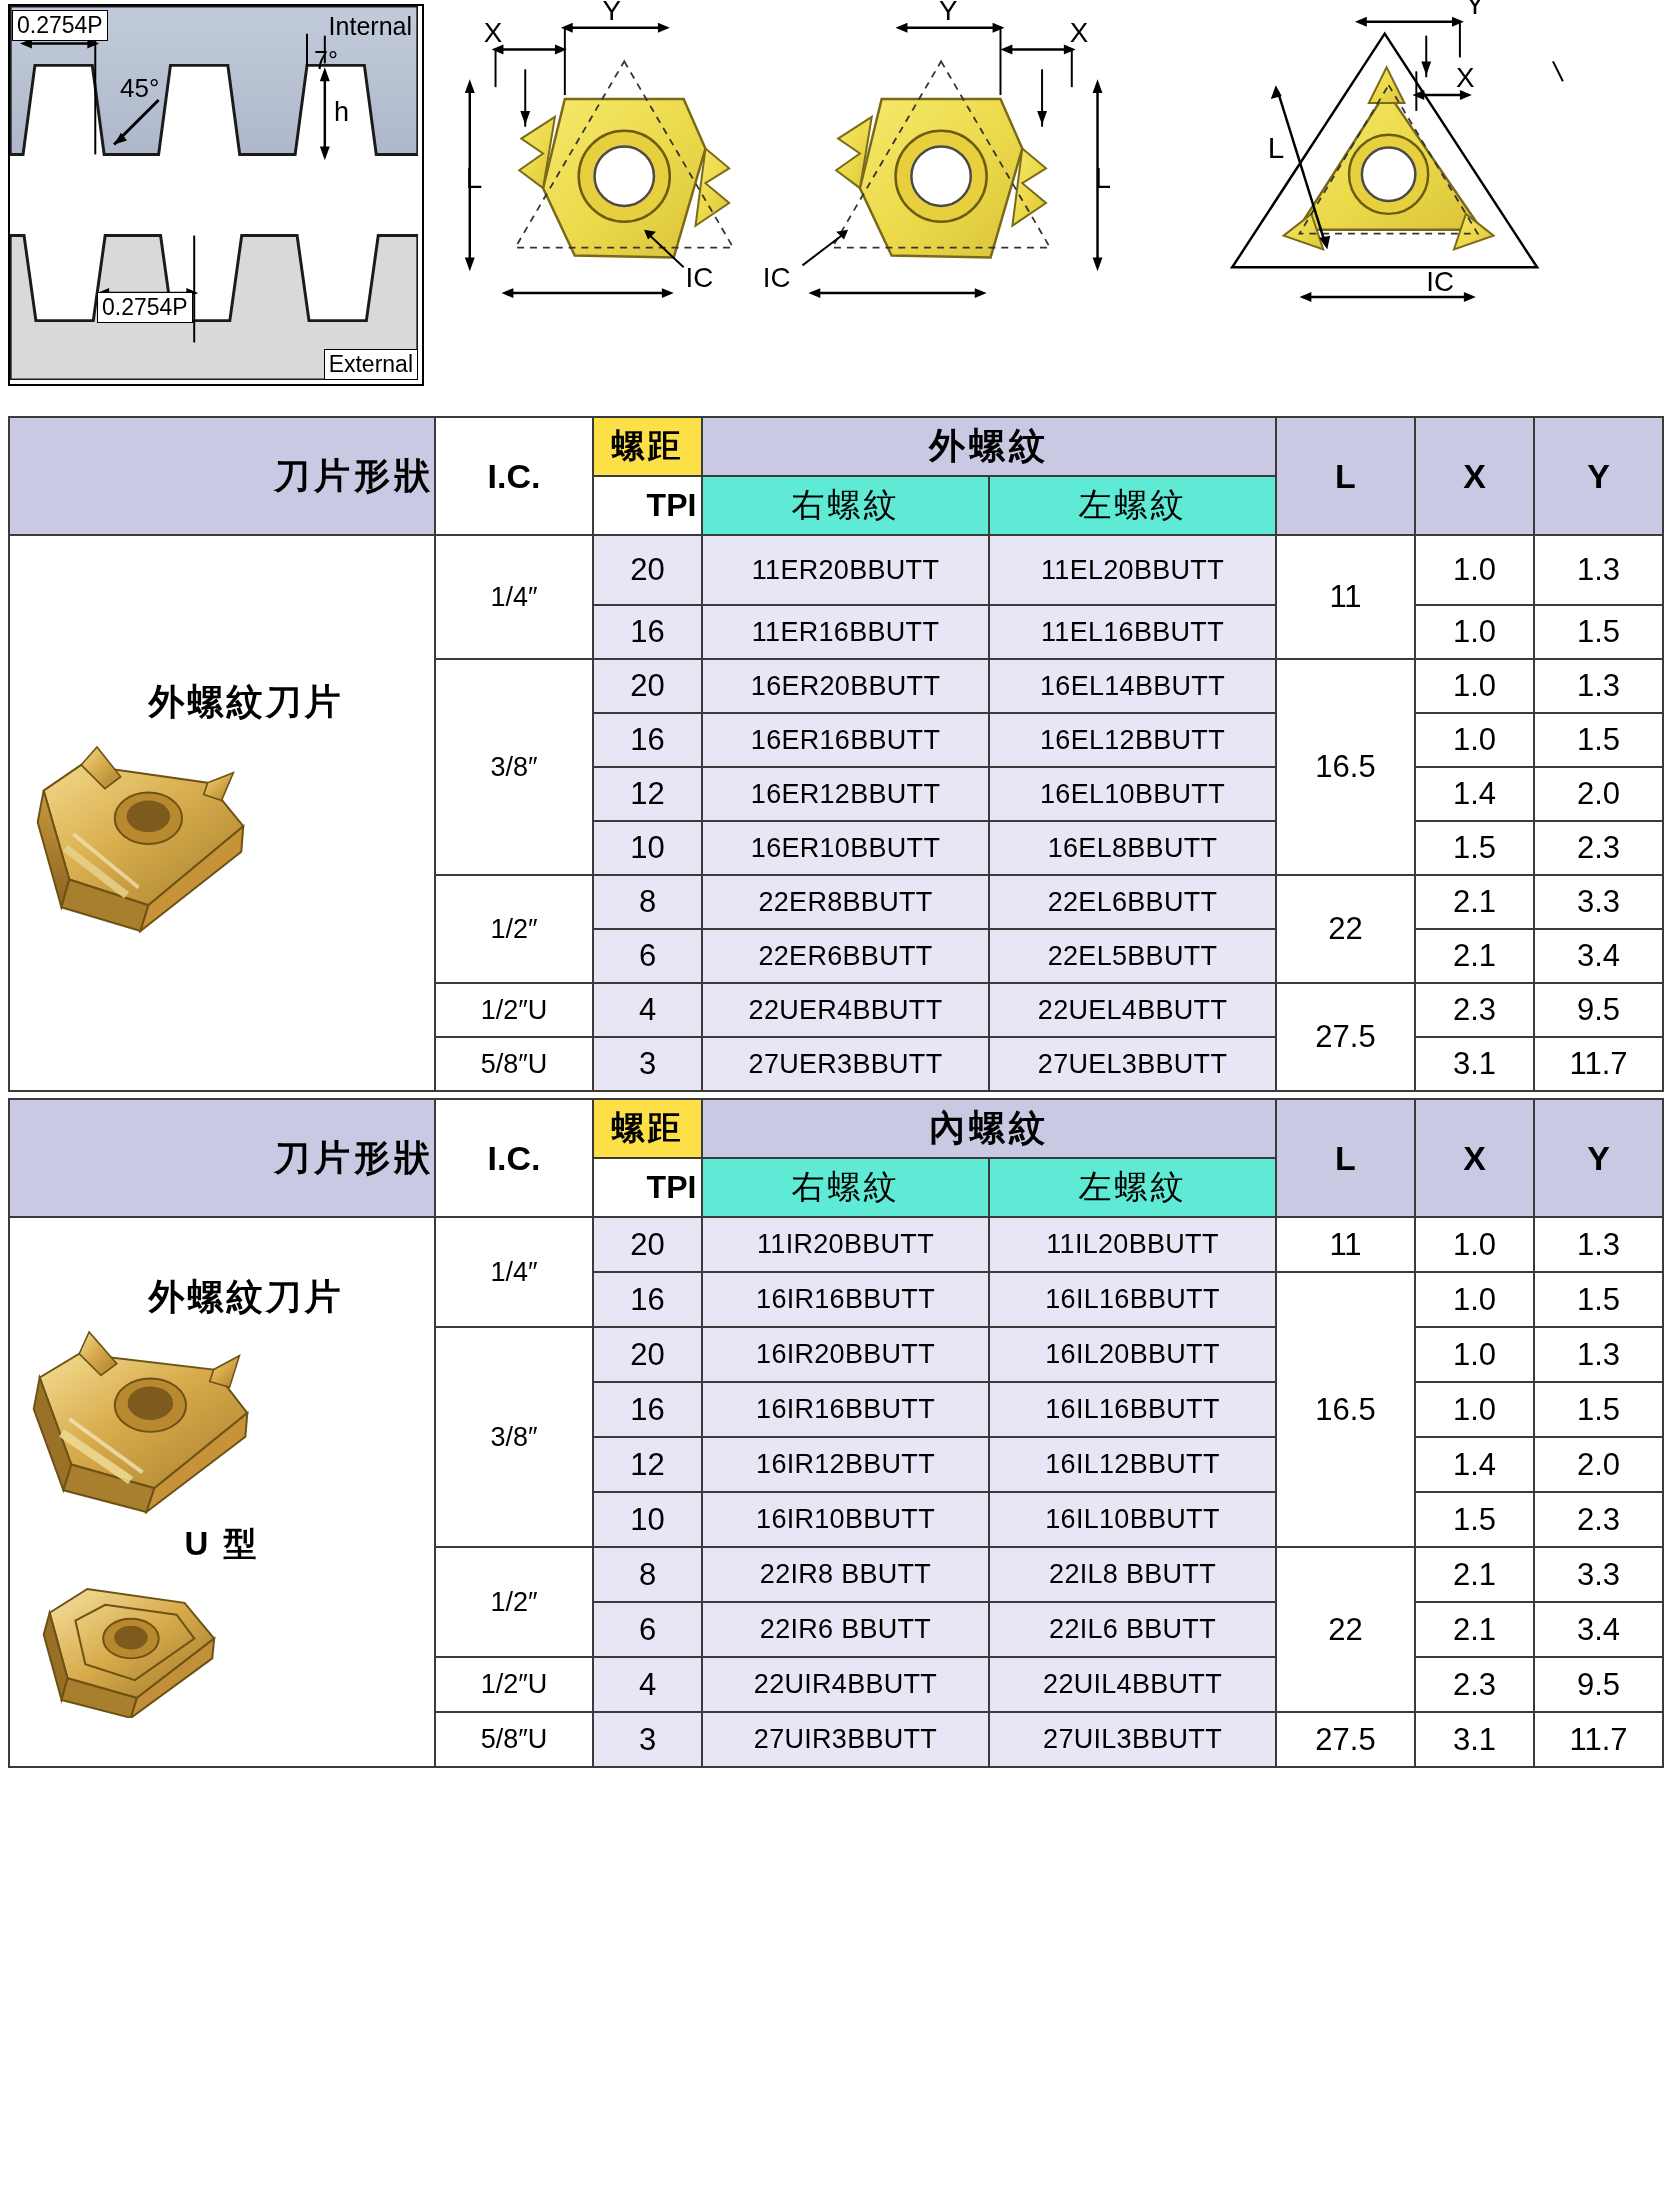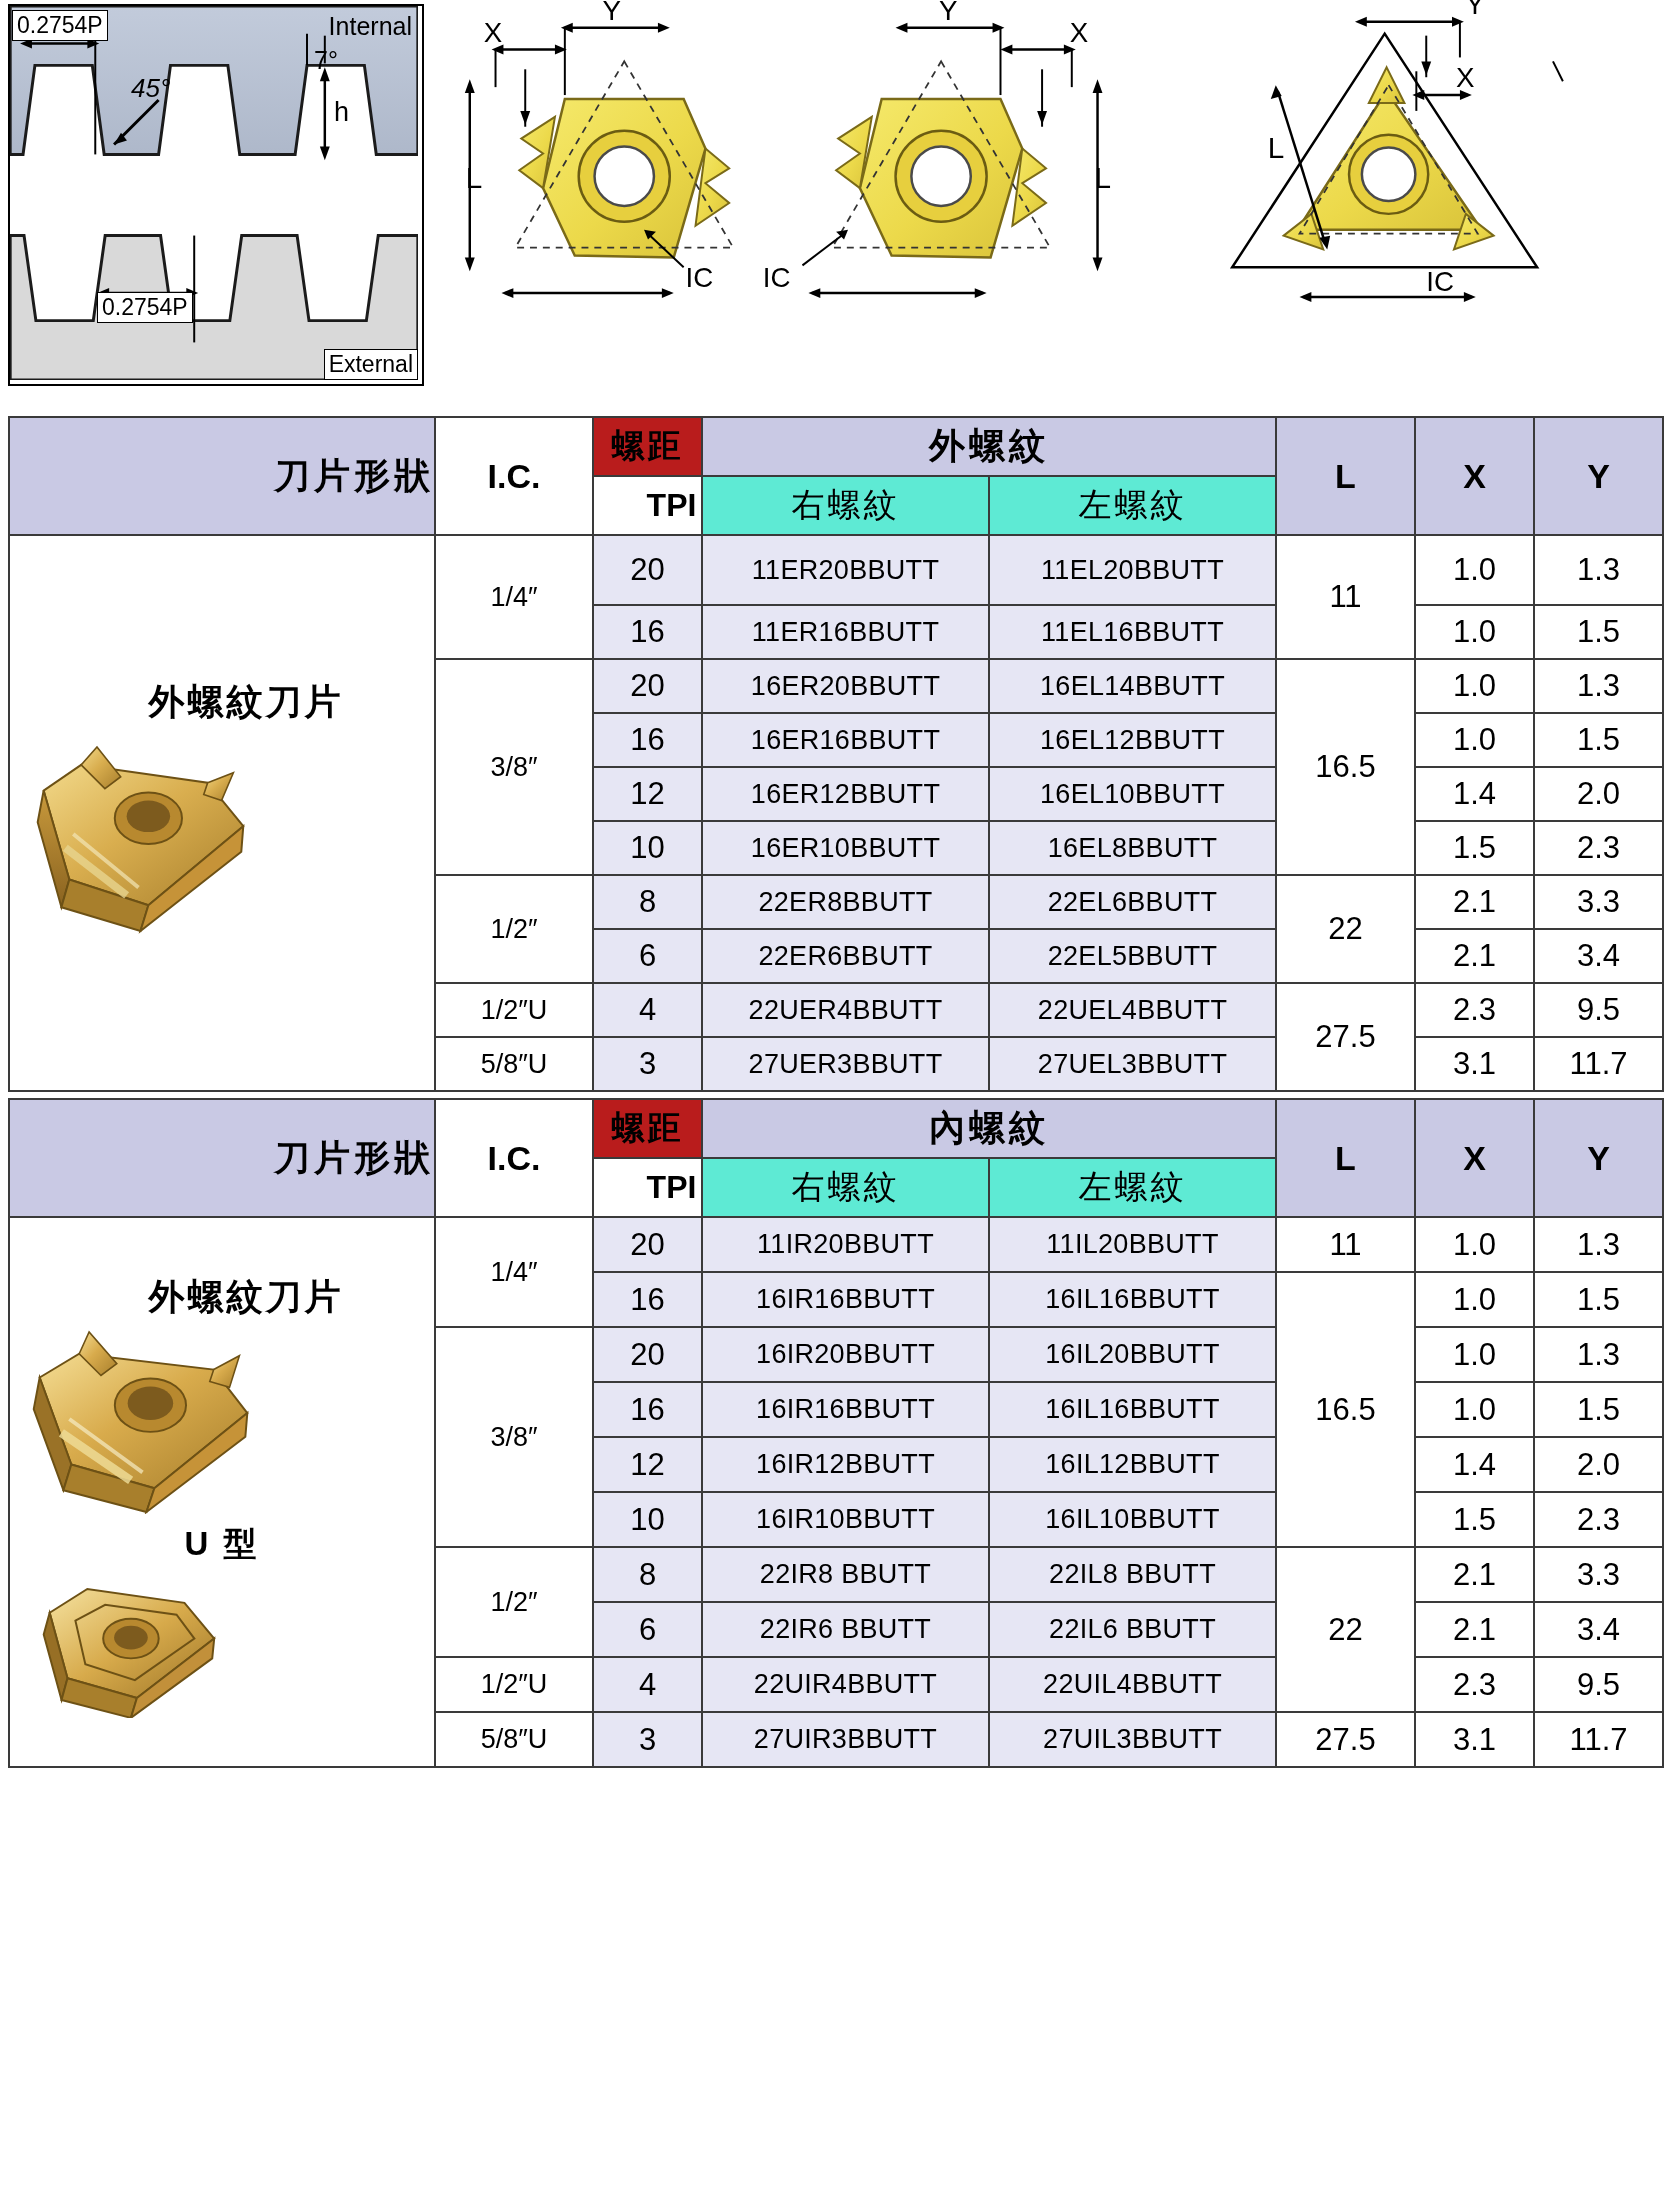--- a/index.html
+++ b/index.html
@@ -46,21 +46,21 @@
   }
   td,th{
     border:2px solid #3a3a3a;
     text-align:center;
     vertical-align:middle;
     font-size:27px;
     padding:0;
   }
   .hdr-shape{background:#c9c9e4;font-size:36px;font-weight:bold;letter-spacing:4px;text-align:right;}
   .hdr-ic{background:#ffffff;font-size:34px;font-weight:bold;}
-  .hdr-pitch{background:#b91c1c;font-size:33px;font-weight:bold;letter-spacing:3px;}
+  .hdr-pitch{background:#fde047;font-size:33px;font-weight:bold;letter-spacing:3px;}
   .hdr-thread{background:#c9c9e4;font-size:36px;font-weight:bold;letter-spacing:4px;}
   .hdr-l,.hdr-x,.hdr-y{background:#c9c9e4;font-size:34px;font-weight:bold;}
   .hdr-tpi{background:#ffffff;font-size:32px;font-weight:bold;padding-left:48px;}
   .hdr-rl{background:#5eead4;font-size:33px;font-weight:normal;letter-spacing:3px;}
 
   .cell-white{background:#ffffff;}
   .cell-lav{background:#e6e6f4;}
   .code{font-size:27px;letter-spacing:0.3px;}
   .num{font-size:31px;}
   .ic{font-size:27px;}
@@ -105,21 +105,21 @@
 
         <line x1="92" y1="290" x2="186" y2="290" stroke="#000" stroke-width="2.5"></line>
         <polygon points="88,290 100,285 100,295" fill="#000"></polygon>
         <polygon points="190,290 178,285 178,295" fill="#000"></polygon>
         <line x1="186" y1="232" x2="186" y2="340" stroke="#000" stroke-width="2"></line>
 
         <line x1="318" y1="30" x2="318" y2="58" stroke="#000" stroke-width="2"></line>
       </svg>
       <div class="tp-box" style="left:2px;top:4px;">0.2754P</div>
       <div class="tp-label" style="right:10px;top:6px;font-size:25px;">Internal</div>
-      <div class="tp-label" style="left:121px;top:67px;font-size:26px;font-style:italic;">45°</div>
+      <div class="tp-label" style="left:110px;top:67px;font-size:26px;">45°</div>
       <div class="tp-label" style="left:304px;top:40px;font-size:25px;">7°</div>
       <div class="tp-label" style="left:324px;top:91px;font-size:27px;">h</div>
       <div class="tp-box" style="left:87px;bottom:61px;">0.2754P</div>
       <div class="tp-box" style="right:4px;bottom:4px;">External</div>
     </div>
 
     <div class="insert-diagrams">
       <svg width="1228" height="401" viewBox="0 0 1240 405">
         <defs>
           <linearGradient id="gold" x1="0" y1="0" x2="1" y2="1">

